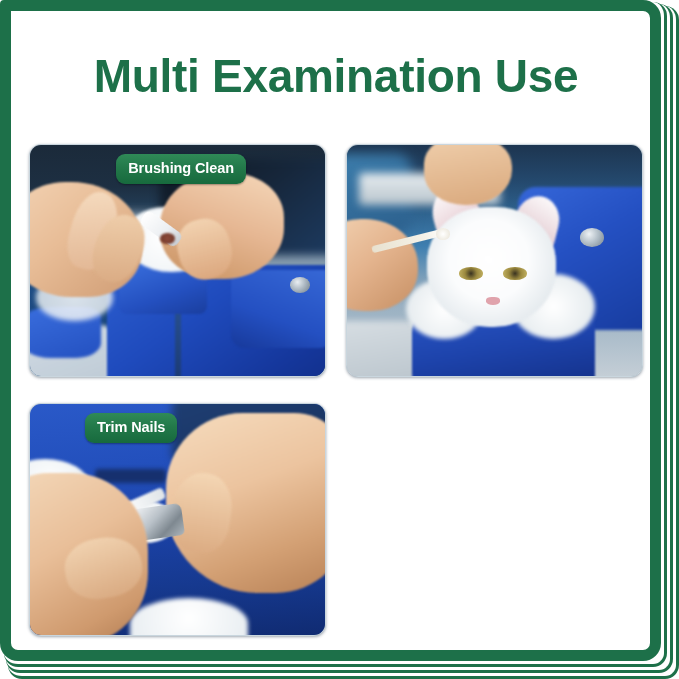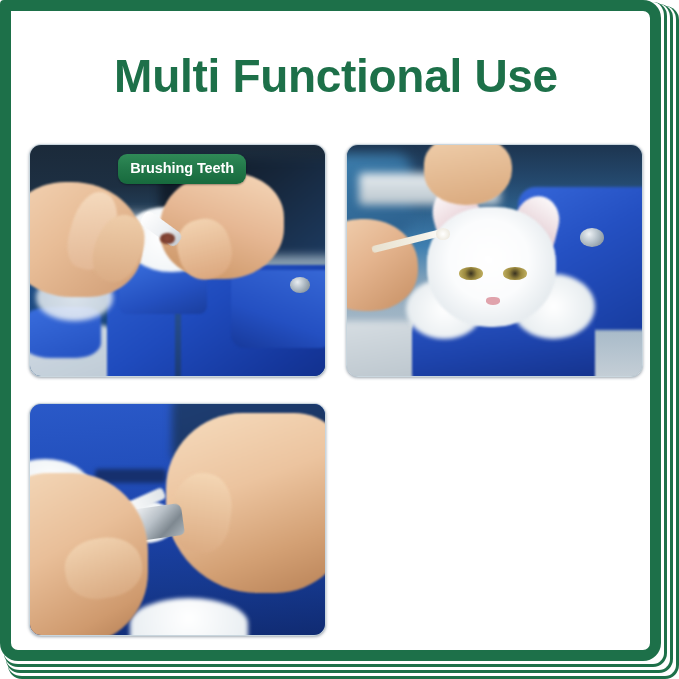--- a/index.html
+++ b/index.html
@@ -527,21 +527,21 @@
 </head>
 <body>
 
 <div id="poster">
 
   <div class="frame-layer frame-l3"></div>
   <div class="frame-layer frame-l2"></div>
   <div class="frame-layer frame-l1"></div>
   <div class="frame-layer frame-main"></div>
 
-  <div class="title">Multi Functional Use</div>
+  <div class="title">Multi Examination Use</div>
 
   <div class="grid">
 
     <div class="card">
       <div class="photo p1">
         <i class="bg-desk"></i>
         <i class="bg-blue"></i>
         <i class="towel"></i>
         <i class="bag-main"></i>
         <i class="bag-leftwing"></i>
@@ -552,21 +552,21 @@
         <i class="fur2"></i>
         <i class="fur"></i>
         <i class="handL"></i>
         <i class="fingerL1"></i>
         <i class="fingerL2"></i>
         <i class="handR"></i>
         <i class="thumbR"></i>
         <i class="brush"></i>
         <i class="brushtip"></i>
       </div>
-      <div class="badge badge-tr">Brushing Teeth</div>
+      <div class="badge badge-tr">Brushing Clean</div>
     </div>
 
     <div class="card">
       <div class="photo p2">
         <i class="scrub"></i>
         <i class="shelf"></i>
         <i class="bagR"></i>
         <i class="grommet"></i>
         <i class="table"></i>
         <i class="bagBottom"></i>
@@ -592,17 +592,18 @@
         <i class="furL"></i>
         <i class="furBottom"></i>
         <i class="handR"></i>
         <i class="thumbR"></i>
         <i class="furPaw"></i>
         <i class="clipperArm"></i>
         <i class="clipper"></i>
         <i class="handL"></i>
         <i class="fingerL"></i>
       </div>
+      <div class="badge badge-c2">Trim Nails</div>
     </div>
 
 
   </div>
 </div>
 
 </body></html>

